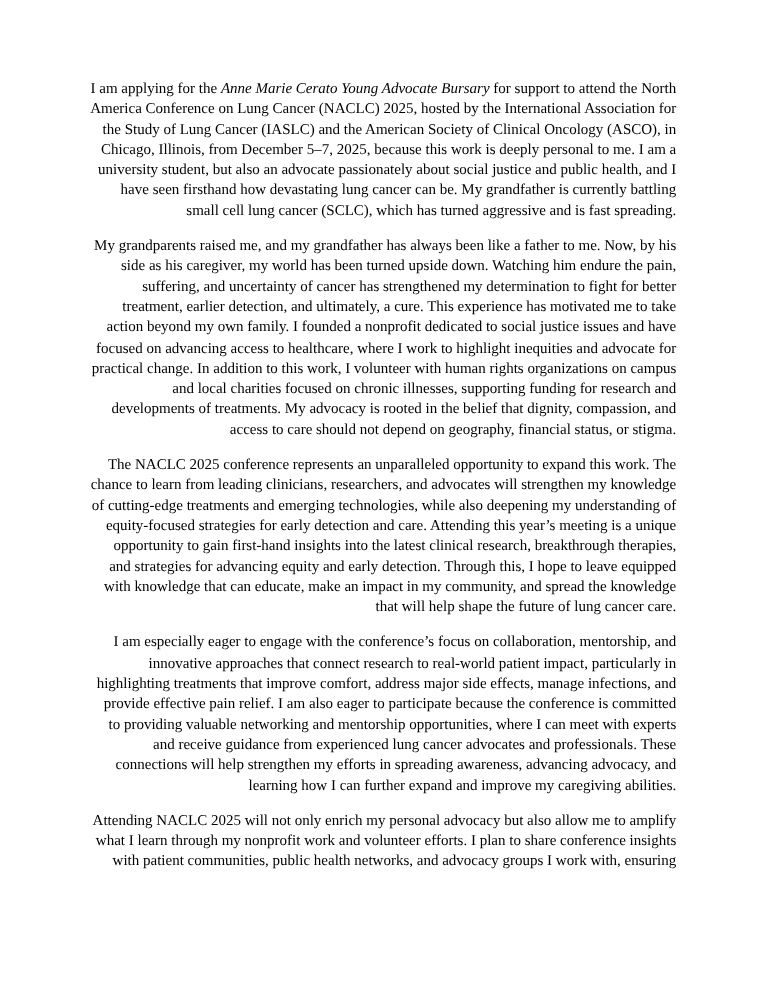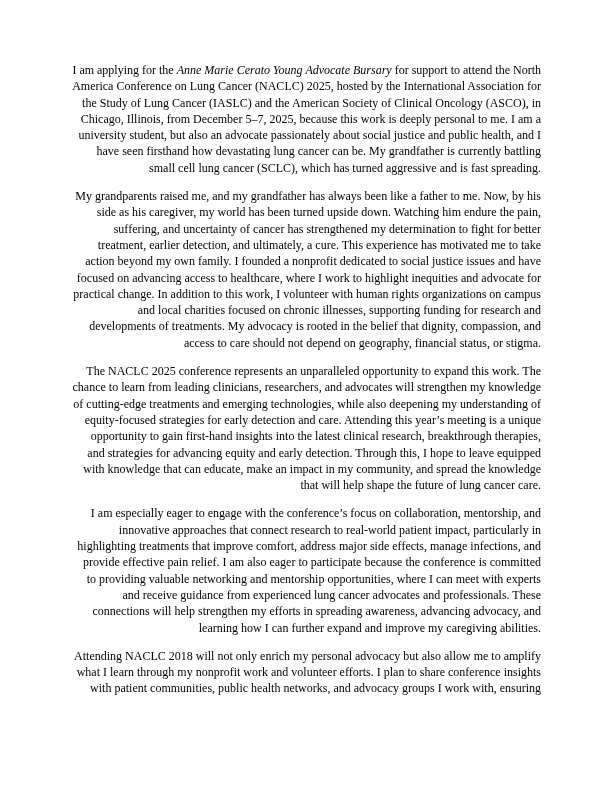--- a/index.html
+++ b/index.html
@@ -35,15 +35,15 @@
 <body>
 
 <div class="page">
   <div class="essay">
     <p>
       <span>I am applying for the </span><span class="seg-italic">Anne Marie Cerato Young Advocate Bursary</span><span> for support to attend the North America Conference on Lung Cancer (NACLC) 2025, hosted by the International Association for the Study of Lung Cancer (IASLC) and the American Society of Clinical Oncology (ASCO), in Chicago, Illinois, from December 5–7, 2025, because this work is deeply personal to me. I am a university student, but also an advocate passionately about social justice and public health, and I have seen firsthand how devastating lung cancer can be. My grandfather is currently battling small cell lung cancer (SCLC), which has turned aggressive and is fast spreading.</span>
     </p>
     <p>My grandparents raised me, and my grandfather has always been like a father to me. Now, by his side as his caregiver, my world has been turned upside down. Watching him endure the pain, suffering, and uncertainty of cancer has strengthened my determination to fight for better treatment, earlier detection, and ultimately, a cure. This experience has motivated me to take action beyond my own family. I founded a nonprofit dedicated to social justice issues and have focused on advancing access to healthcare, where I work to highlight inequities and advocate for practical change. In addition to this work, I volunteer with human rights organizations on campus and local charities focused on chronic illnesses, supporting funding for research and developments of treatments. My advocacy is rooted in the belief that dignity, compassion, and access to care should not depend on geography, financial status, or stigma.</p>
     <p>The NACLC 2025 conference represents an unparalleled opportunity to expand this work. The chance to learn from leading clinicians, researchers, and advocates will strengthen my knowledge of cutting-edge treatments and emerging technologies, while also deepening my understanding of equity-focused strategies for early detection and care. Attending this year’s meeting is a unique opportunity to gain first-hand insights into the latest clinical research, breakthrough therapies, and strategies for advancing equity and early detection. Through this, I hope to leave equipped with knowledge that can educate, make an impact in my community, and spread the knowledge that will help shape the future of lung cancer care.</p>
     <p>I am especially eager to engage with the conference’s focus on collaboration, mentorship, and innovative approaches that connect research to real-world patient impact, particularly in highlighting treatments that improve comfort, address major side effects, manage infections, and provide effective pain relief. I am also eager to participate because the conference is committed to providing valuable networking and mentorship opportunities, where I can meet with experts and receive guidance from experienced lung cancer advocates and professionals. These connections will help strengthen my efforts in spreading awareness, advancing advocacy, and learning how I can further expand and improve my caregiving abilities.</p>
-    <p>Attending NACLC 2018 will not only enrich my personal advocacy but also allow me to amplify what I learn through my nonprofit work and volunteer efforts. I plan to share conference insights with patient communities, public health networks, and advocacy groups I work with, ensuring</p>
+    <p>Attending NACLC 2025 will not only enrich my personal advocacy but also allow me to amplify what I learn through my nonprofit work and volunteer efforts. I plan to share conference insights with patient communities, public health networks, and advocacy groups I work with, ensuring</p>
   </div>
 </div>
 
 </body></html>

